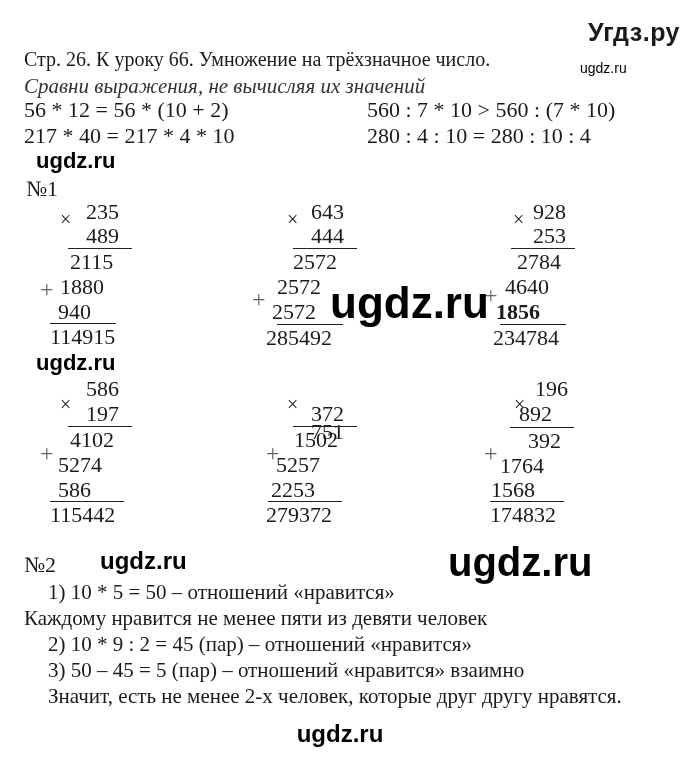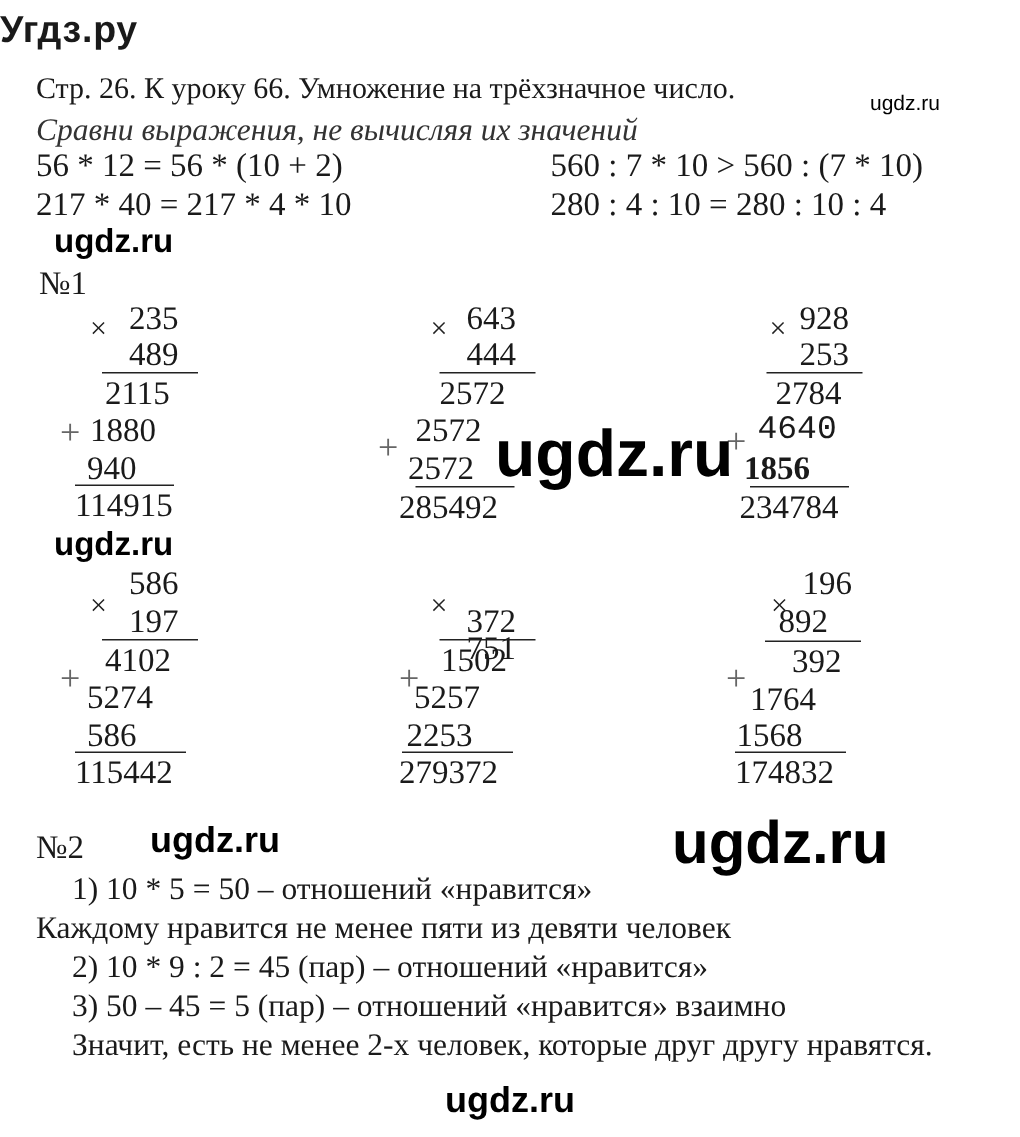--- a/index.html
+++ b/index.html
@@ -16,21 +16,21 @@
   .wm-big { font-size:44px; font-weight:bold; color:#000; }
   .num { font-size:22px; line-height:24px; }
   .op { font-size:20px; color:#222; }
   .plus { font-size:24px; color:#666; }
   .rule { position:absolute; height:1px; background:#222; }
   .text { font-size:21px; }
 </style>
 </head>
 <body>
 
-<div class="abs sans site-title" style="left:0; width:680px; text-align:left; top:6px;">Угдз.ру</div>
+<div class="abs sans site-title" style="left:0; width:680px; text-align:right; top:18px;">Угдз.ру</div>
 
 <div class="abs serif heading" style="left:24px; top:48px;">Стр. 26. К уроку 66. Умножение на трёхзначное число.</div>
 <div class="abs sans wm-tiny" style="left:580px; top:60px;">ugdz.ru</div>
 
 <div class="abs serif sub" style="left:24px; top:74px;">Сравни выражения, не вычисляя их значений</div>
 <div class="abs serif expr" style="left:24px; top:97px;">56 * 12 = 56 * (10 + 2)</div>
 <div class="abs serif expr" style="left:24px; top:123px;text-align:right;">217 * 40 = 217 * 4 * 10</div>
 <div class="abs serif expr" style="left:367px; top:97px;">560 : 7 * 10 &gt; 560 : (7 * 10)</div>
 <div class="abs serif expr" style="left:367px; top:123px;">280 : 4 : 10 = 280 : 10 : 4</div>
 
@@ -63,21 +63,21 @@
   <div class="abs serif num" style="left:266px; top:326px;">285492</div>
 </div>
 
 <div>
   <div class="abs serif op" style="left:513px; top:208px;">×</div>
   <div class="abs serif num" style="left:533px; top:200px;">928</div>
   <div class="abs serif num" style="left:533px; top:224px;">253</div>
   <div class="rule" style="left:511px; top:248px; width:64px;"></div>
   <div class="abs serif num" style="left:517px; top:250px;">2784</div>
   <div class="abs serif plus" style="left:484px; top:282px;">+</div>
-  <div class="abs serif num" style="left:505px; top:275px;font-family:Liberation Mono, monospace;">4640</div>
+  <div class="abs serif num" style="left:505px; top:275px;">4640</div>
   <div class="abs serif num" style="left:496px; top:300px;font-weight:bold;">1856</div>
   <div class="rule" style="left:500px; top:324px; width:66px;"></div>
   <div class="abs serif num" style="left:493px; top:326px;">234784</div>
 </div>
 
 <div class="abs sans wm-big" style="left:330px; top:278px;">ugdz.ru</div>
 
 <div class="abs sans wm-small" style="left:36px; top:350px;">ugdz.ru</div>
 
 <div>

